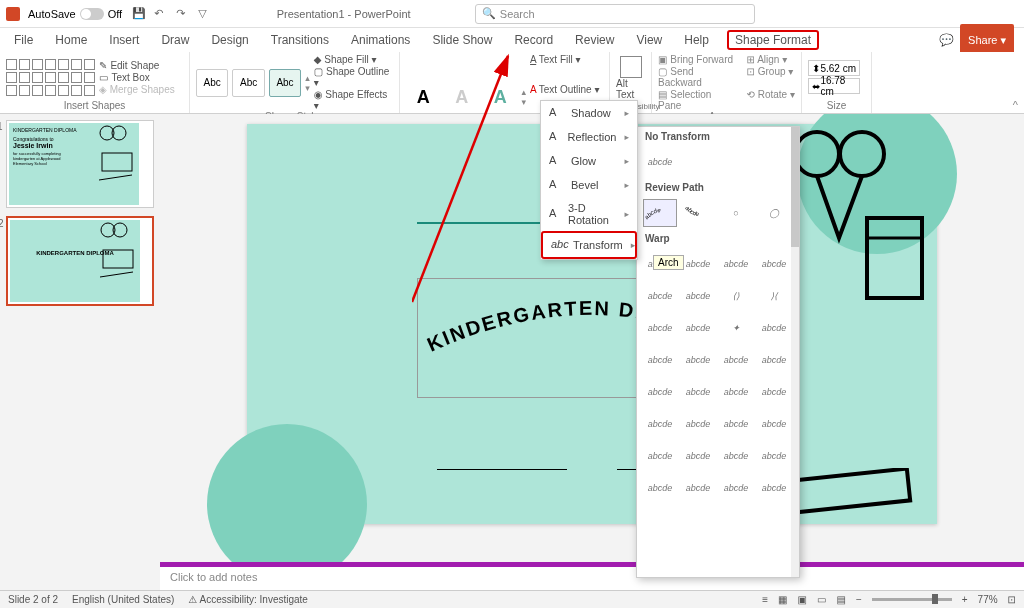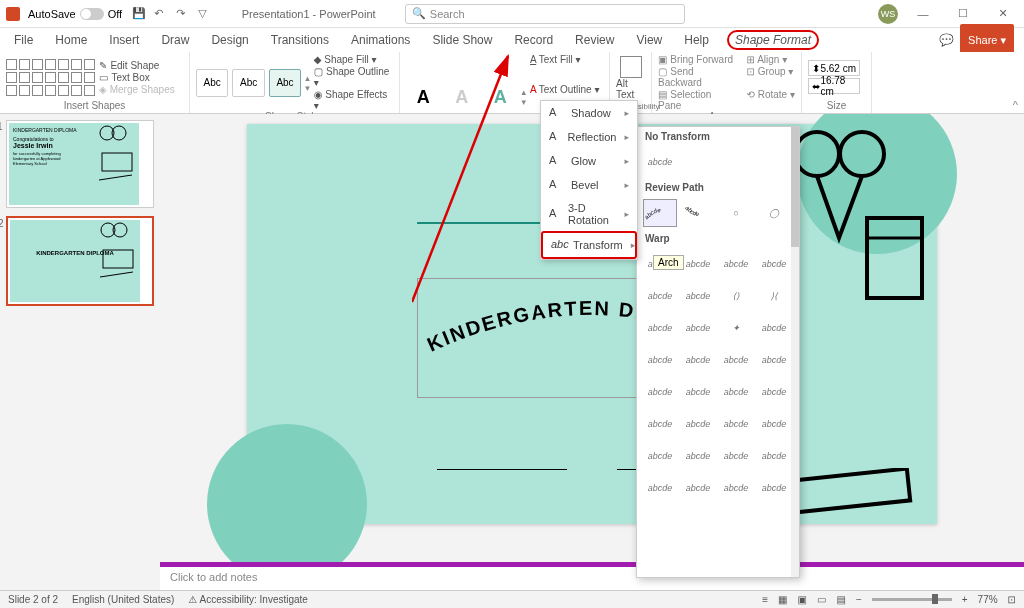--- a/index.html
+++ b/index.html
@@ -15,21 +15,21 @@
   .qat-icon { width: 14px; height: 14px; color: #666; }
   .title-center { flex: 1; text-align: center; color: #666; }
   .search-box { width: 280px; height: 20px; border: 1px solid #ccc; border-radius: 3px; padding: 0 6px; font-size: 11px; display:flex; align-items:center; gap:4px; color:#888; margin: 0 auto; }
   .title-right { display: flex; gap: 10px; align-items: center; }
   .user-badge { width: 20px; height: 20px; background: #8a9a5b; border-radius: 50%; color:#fff; font-size:9px; display:flex; align-items:center; justify-content:center; }
   .win-btn { width: 30px; text-align: center; color:#666; }
   
   
   .menu-tabs { height: 24px; background: #fff; display: flex; align-items: center; padding: 0 10px; font-size: 12px; gap: 14px; }
   .menu-tab { color: #555; cursor: pointer; padding: 2px 4px; }
-  .menu-tab.framed { border: 2px solid #d00; border-radius: 10px; padding: 1px 6px; font-style: italic; }
+  .menu-tab.framed { border: 2px solid #d00; border-radius: 3px; padding: 1px 6px; }
   .menu-right { margin-left: auto; display:flex; gap:6px; align-items:center; }
   .share-btn { background: #d24726; color:#fff; padding: 10px 8px; border-radius:2px; font-size:11px; }
   
   
   .ribbon { height: 62px; background: #fff; display: flex; border-bottom: 1px solid #d0d0d0; font-size: 10px; position:relative; }
   .ribbon-group { border-right: 1px solid #e5e5e5; padding: 2px 6px; display:flex; flex-direction:column; justify-content:space-between; position:relative; }
   .group-label { text-align:center; color:#777; font-size:10px; }
   .group-body { flex:1; display:flex; align-items:center; gap:4px; }
   .shapes-gallery { display:grid; grid-template-columns: repeat(7, 11px); grid-auto-rows:11px; gap:2px; }
   .shapes-gallery div { border:1px solid #888; }
@@ -107,26 +107,20 @@
     <span class="qat-icon">↶</span>
     <span class="qat-icon">↷</span>
     <span class="qat-icon">▽</span>
   </div>
   <div class="title-center">Presentation1 - PowerPoint</div>
   <div class="search-box">
     <span>🔍</span>
     <span>Search</span>
   </div>
   <div style="flex:1"></div>
-  <div class="title-right">
-    <div class="user-badge">WS</div>
-    <div class="win-btn">—</div>
-    <div class="win-btn">☐</div>
-    <div class="win-btn">✕</div>
-  </div>
 </div>
 
 <div class="menu-tabs">
   <div class="menu-tab">File</div>
   <div class="menu-tab">Home</div>
   <div class="menu-tab">Insert</div>
   <div class="menu-tab">Draw</div>
   <div class="menu-tab">Design</div>
   <div class="menu-tab">Transitions</div>
   <div class="menu-tab">Animations</div>

